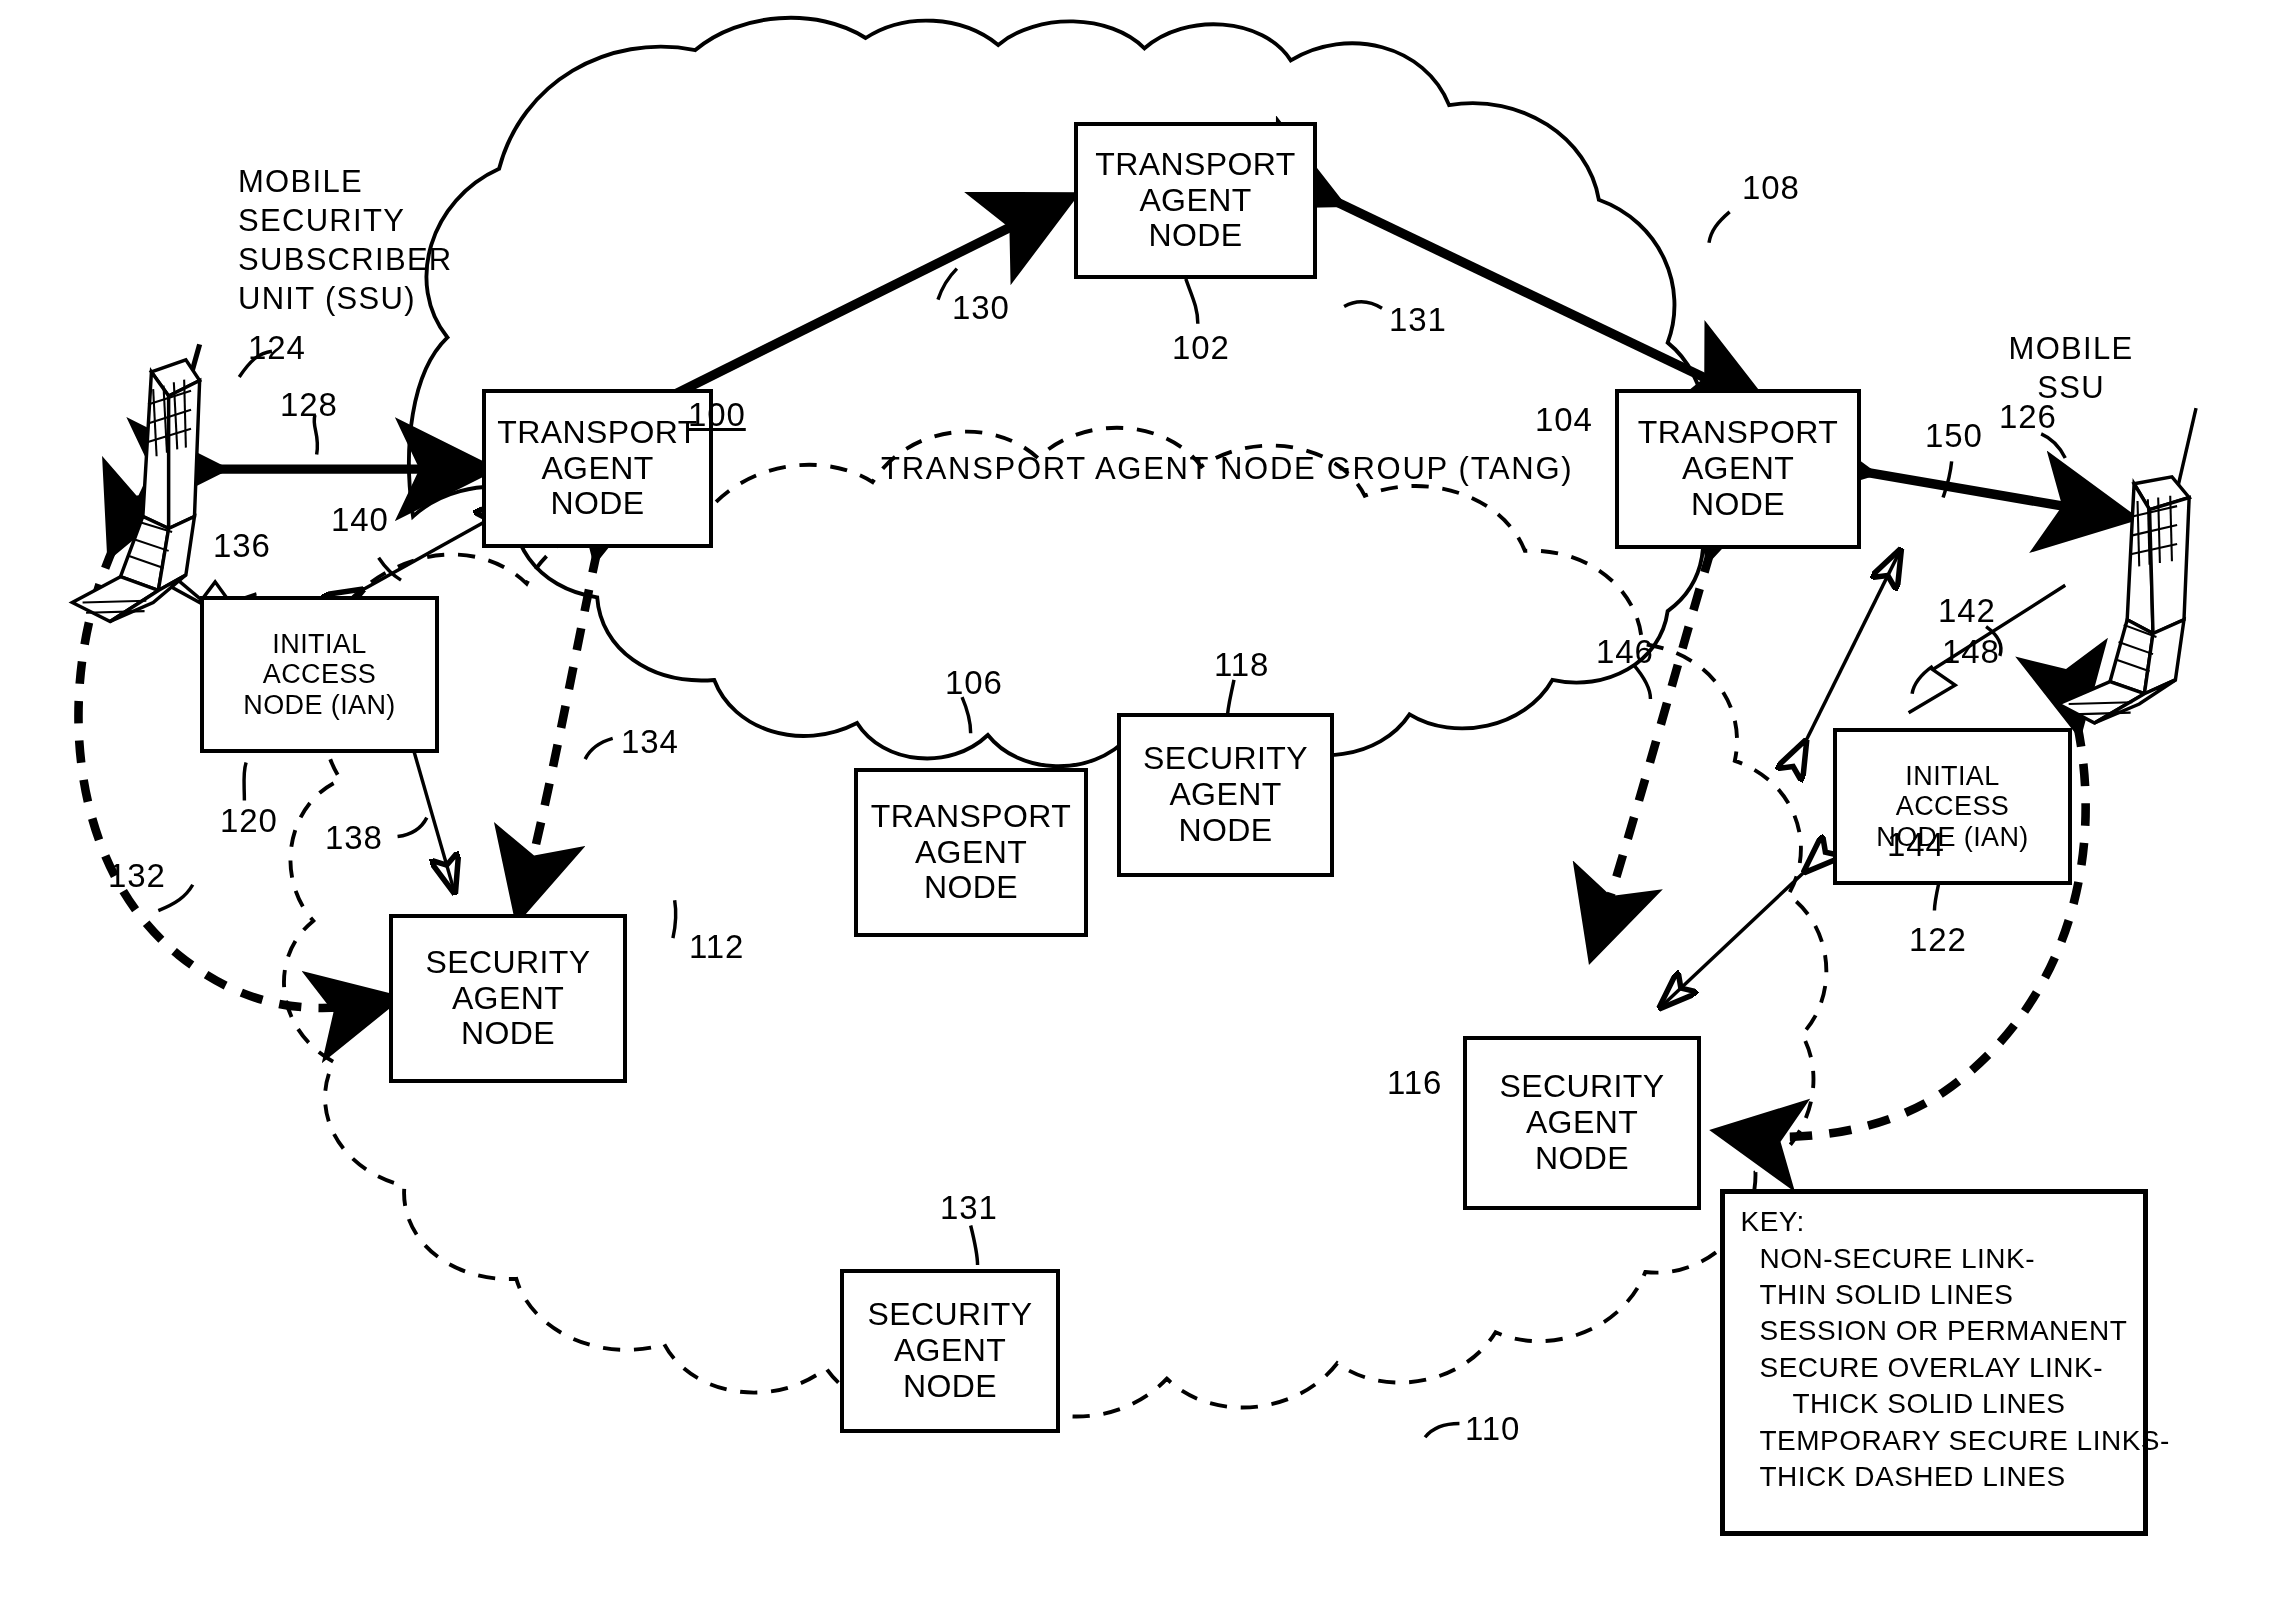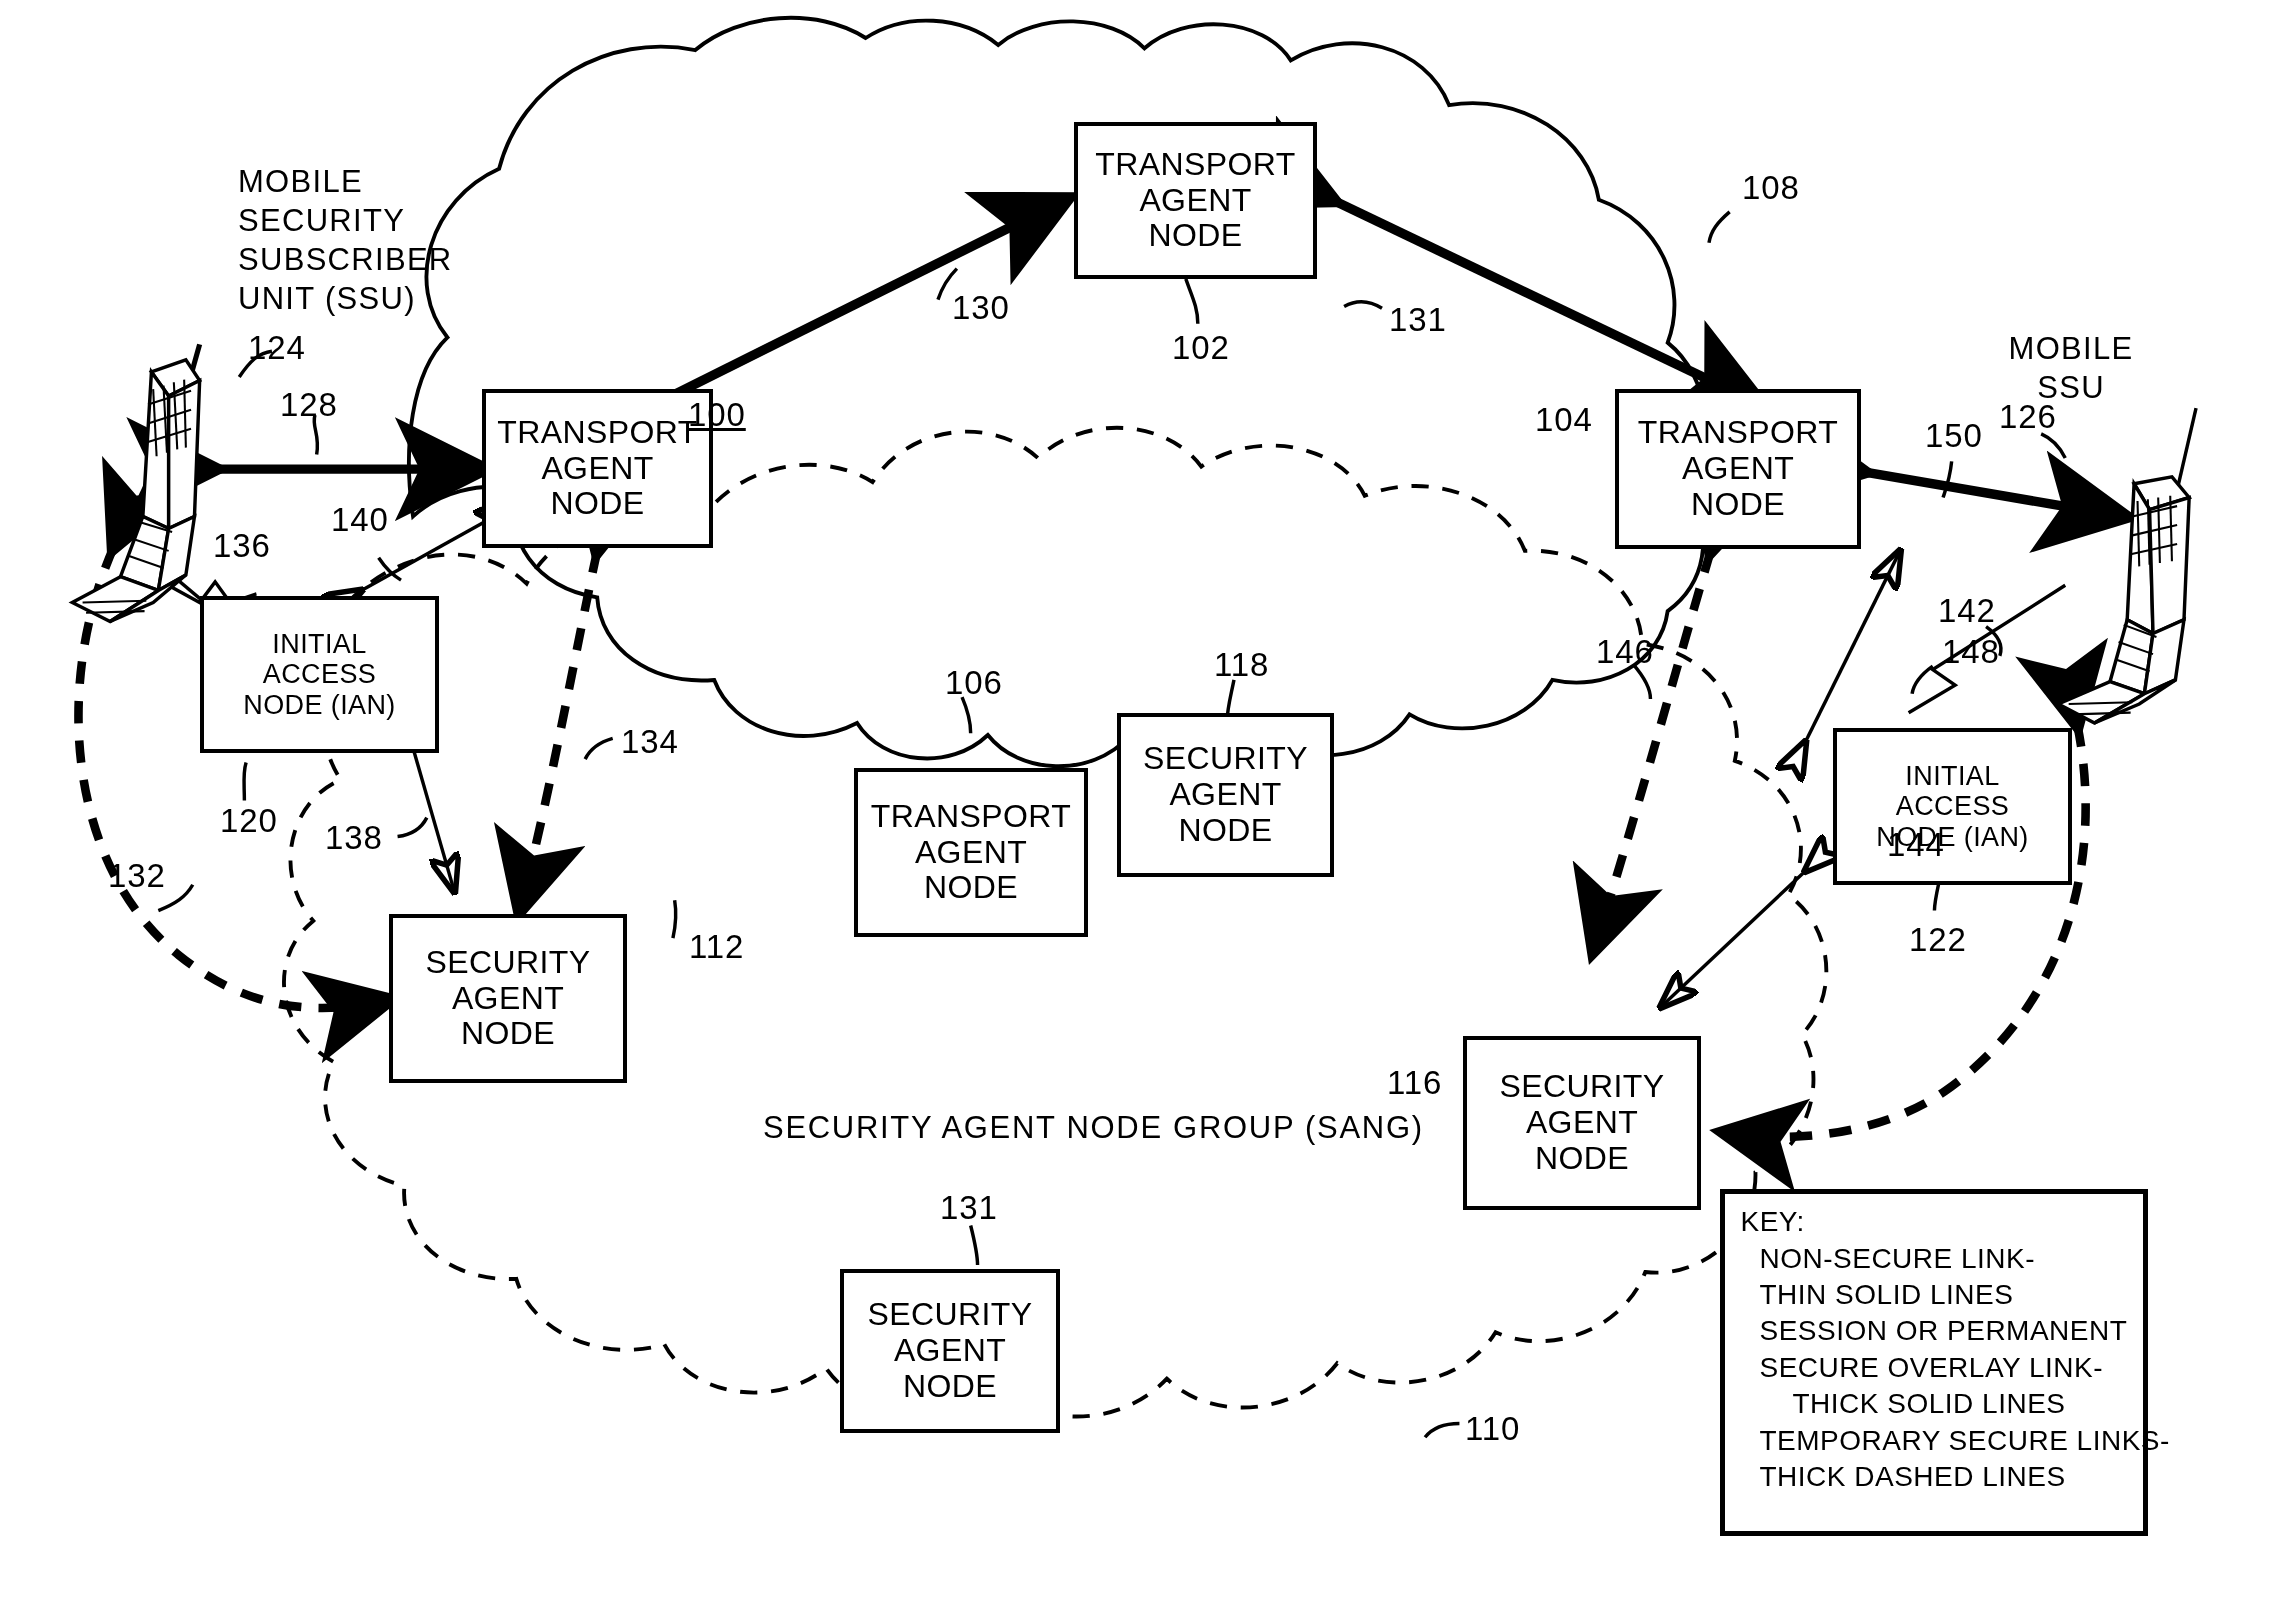--- a/index.html
+++ b/index.html
@@ -303,22 +303,22 @@
   <div>SECURITY</div>
   <div>SUBSCRIBER</div>
   <div>UNIT (SSU)</div>
 </div>
 
 <div class="captionblk" style="left:2002px;top:329px;text-align:center;width:138px;">
   <div>MOBILE</div>
   <div>SSU</div>
 </div>
 
-
-<div class="grouplabel" style="left:763px;top:1110px;">SECURITY AGENT NODE GROUP (SANG)</div>
+<div class="grouplabel" style="left:881px;top:451px;">TRANSPORT AGENT NODE GROUP (TANG)</div>
+
 
 <div class="reflabel" style="left:248px;top:329px;">124</div>
 <div class="reflabel" style="left:280px;top:386px;">128</div>
 <div class="reflabel" style="left:688px;top:396px;text-decoration:underline;">100</div>
 <div class="reflabel" style="left:1172px;top:329px;">102</div>
 <div class="reflabel" style="left:952px;top:289px;">130</div>
 <div class="reflabel" style="left:1389px;top:301px;">131</div>
 <div class="reflabel" style="left:1535px;top:401px;">104</div>
 <div class="reflabel" style="left:1742px;top:169px;">108</div>
 <div class="reflabel" style="left:1925px;top:417px;">150</div>

